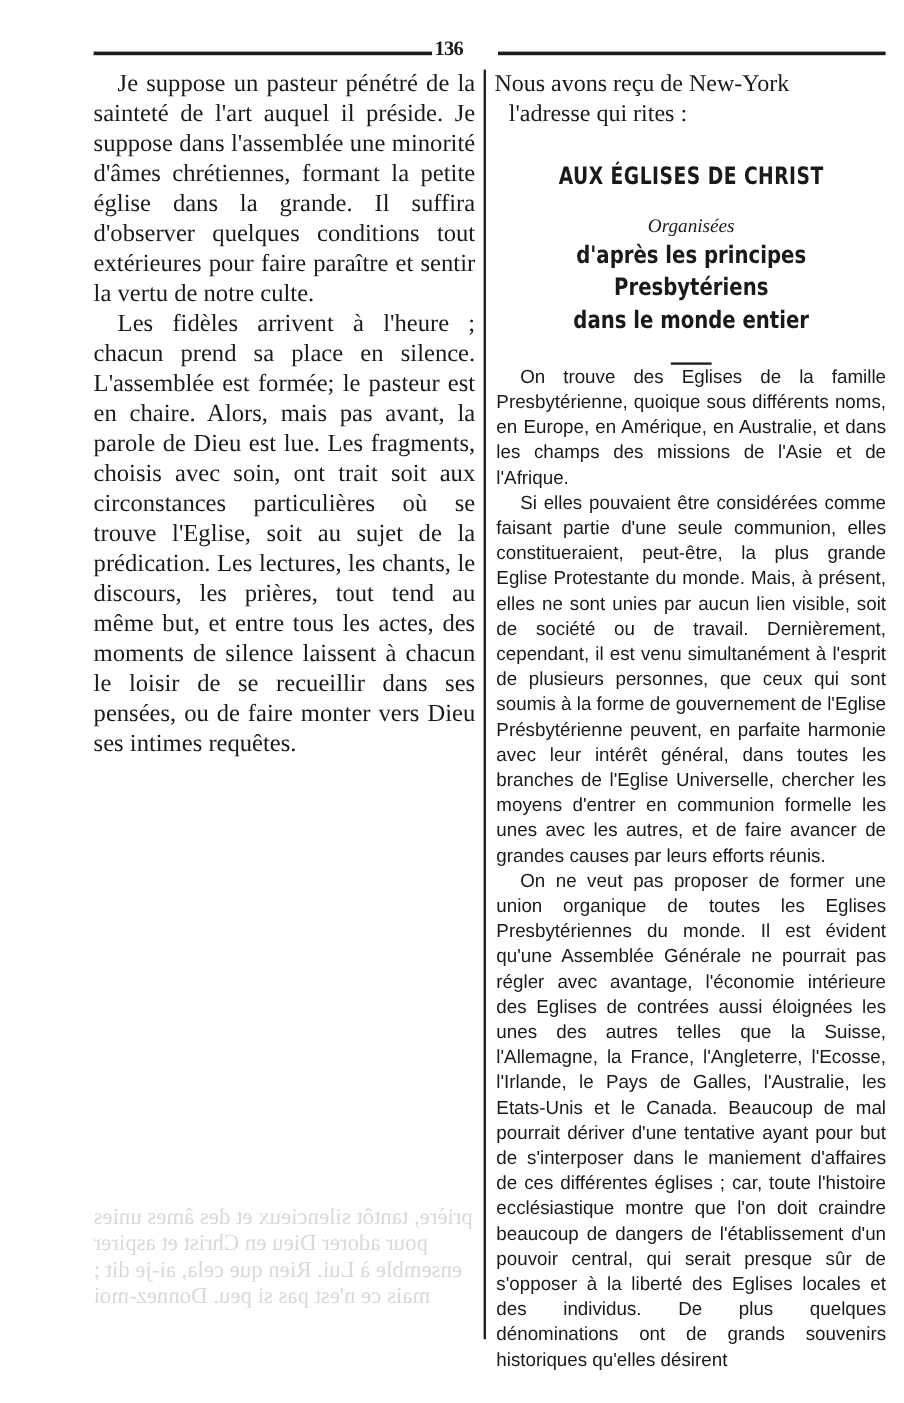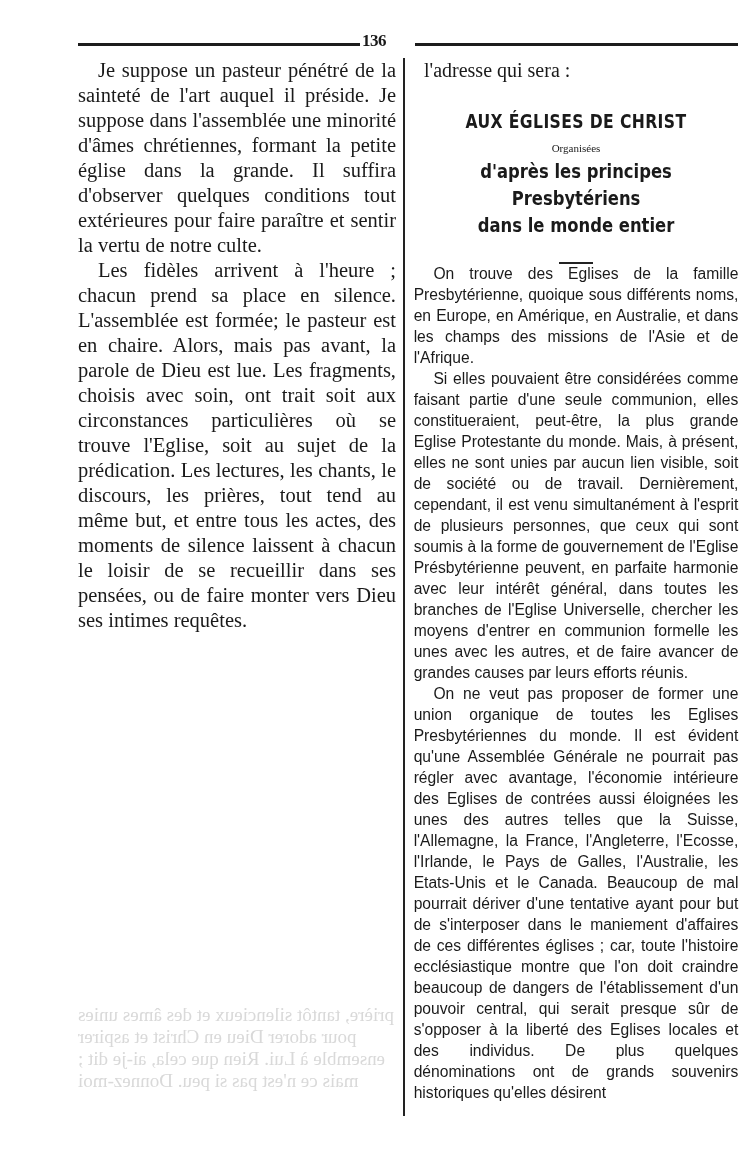--- a/index.html
+++ b/index.html
@@ -36,21 +36,21 @@
   .col.left p.first { text-indent: 0; }
   .right .intro { font-size: 20px; line-height: 25px; text-align: justify; }
   .right .intro .l2 { padding-left: 12px; display: block; }
   .right .title {
     margin-top: 25px; text-align: center;
     font-family: "DejaVu Sans", sans-serif; font-weight: bold; font-size: 20px;
     transform: scaleX(0.78); transform-origin: center; letter-spacing: 0.5px;
     line-height: 26px;
   }
   .right .subtitle {
-    text-align: center; font-size: 11px; line-height: 20px; margin-top: 4px;
+    text-align: center; font-style: italic; font-size: 16px; line-height: 20px; margin-top: 20px;
   }
   .right .subtitle2 {
     text-align: center; font-family: "DejaVu Sans", sans-serif; font-weight: bold;
     font-size: 20px; line-height: 27px; transform: scaleX(0.82); transform-origin: center;
   }
   .right .dash {
     text-align: center; margin: 6px 0 14px 0; height: 4px;
   }
   .right .dash span { display: inline-block; width: 34px; border-top: 2px solid #222; }
   .right .body {
@@ -77,21 +77,22 @@
   <p>Je suppose un pasteur pénétré de la sainteté de l'art auquel il préside. Je suppose dans l'assemblée une minorité d'âmes chrétiennes, formant la petite église dans la grande. Il suffira d'observer quelques conditions tout extérieures pour faire paraître et sentir la vertu de notre culte.</p>
   <p>Les fidèles arrivent à l'heure ; chacun prend sa place en silence. L'assemblée est formée; le pasteur est en chaire. Alors, mais pas avant, la parole de Dieu est lue. Les fragments, choisis avec soin, ont trait soit aux circonstances particulières où se trouve l'Eglise, soit au sujet de la prédication. Les lectures, les chants, le discours, les prières, tout tend au même but, et entre tous les actes, des moments de silence laissent à chacun le loisir de se recueillir dans ses pensées, ou de faire monter vers Dieu ses intimes requêtes.</p>
 </div>
 
 <div class="faded">prière, tantôt silencieux et des âmes unies pour adorer Dieu en Christ et aspirer ensemble à Lui. Rien que cela, ai-je dit ; mais ce n'est pas si peu. Donnez-moi</div>
 
 <div class="column-rule"></div>
 
 <div class="col right">
   <div class="intro">
-    <span class="l2">l'adresse qui sera :</span>
+    <span>Nous avons reçu de New-York</span>
+    <span class="l2">l'adresse qui rites :</span>
   </div>
   <div class="title">AUX ÉGLISES DE CHRIST</div>
   <div class="subtitle">Organisées</div>
   <div class="subtitle2">d'après les principes Presbytériens</div>
   <div class="subtitle2">dans le monde entier</div>
   <div class="dash"><span></span></div>
   <div class="body">
     <p>On trouve des Eglises de la famille Presbytérienne, quoique sous différents noms, en Europe, en Amérique, en Australie, et dans les champs des missions de l'Asie et de l'Afrique.</p>
     <p>Si elles pouvaient être considérées comme faisant partie d'une seule communion, elles constitueraient, peut-être, la plus grande Eglise Protestante du monde. Mais, à présent, elles ne sont unies par aucun lien visible, soit de société ou de travail. Dernièrement, cependant, il est venu simultanément à l'esprit de plusieurs personnes, que ceux qui sont soumis à la forme de gouvernement de l'Eglise Présbytérienne peuvent, en parfaite harmonie avec leur intérêt général, dans toutes les branches de l'Eglise Universelle, chercher les moyens d'entrer en communion formelle les unes avec les autres, et de faire avancer de grandes causes par leurs efforts réunis.</p>
     <p>On ne veut pas proposer de former une union organique de toutes les Eglises Presbytériennes du monde. Il est évident qu'une Assemblée Générale ne pourrait pas régler avec avantage, l'économie intérieure des Eglises de contrées aussi éloignées les unes des autres telles que la Suisse, l'Allemagne, la France, l'Angleterre, l'Ecosse, l'Irlande, le Pays de Galles, l'Australie, les Etats-Unis et le Canada. Beaucoup de mal pourrait dériver d'une tentative ayant pour but de s'interposer dans le maniement d'affaires de ces différentes églises ; car, toute l'histoire ecclésiastique montre que l'on doit craindre beaucoup de dangers de l'établissement d'un pouvoir central, qui serait presque sûr de s'opposer à la liberté des Eglises locales et des individus. De plus quelques dénominations ont de grands souvenirs historiques qu'elles désirent</p>

